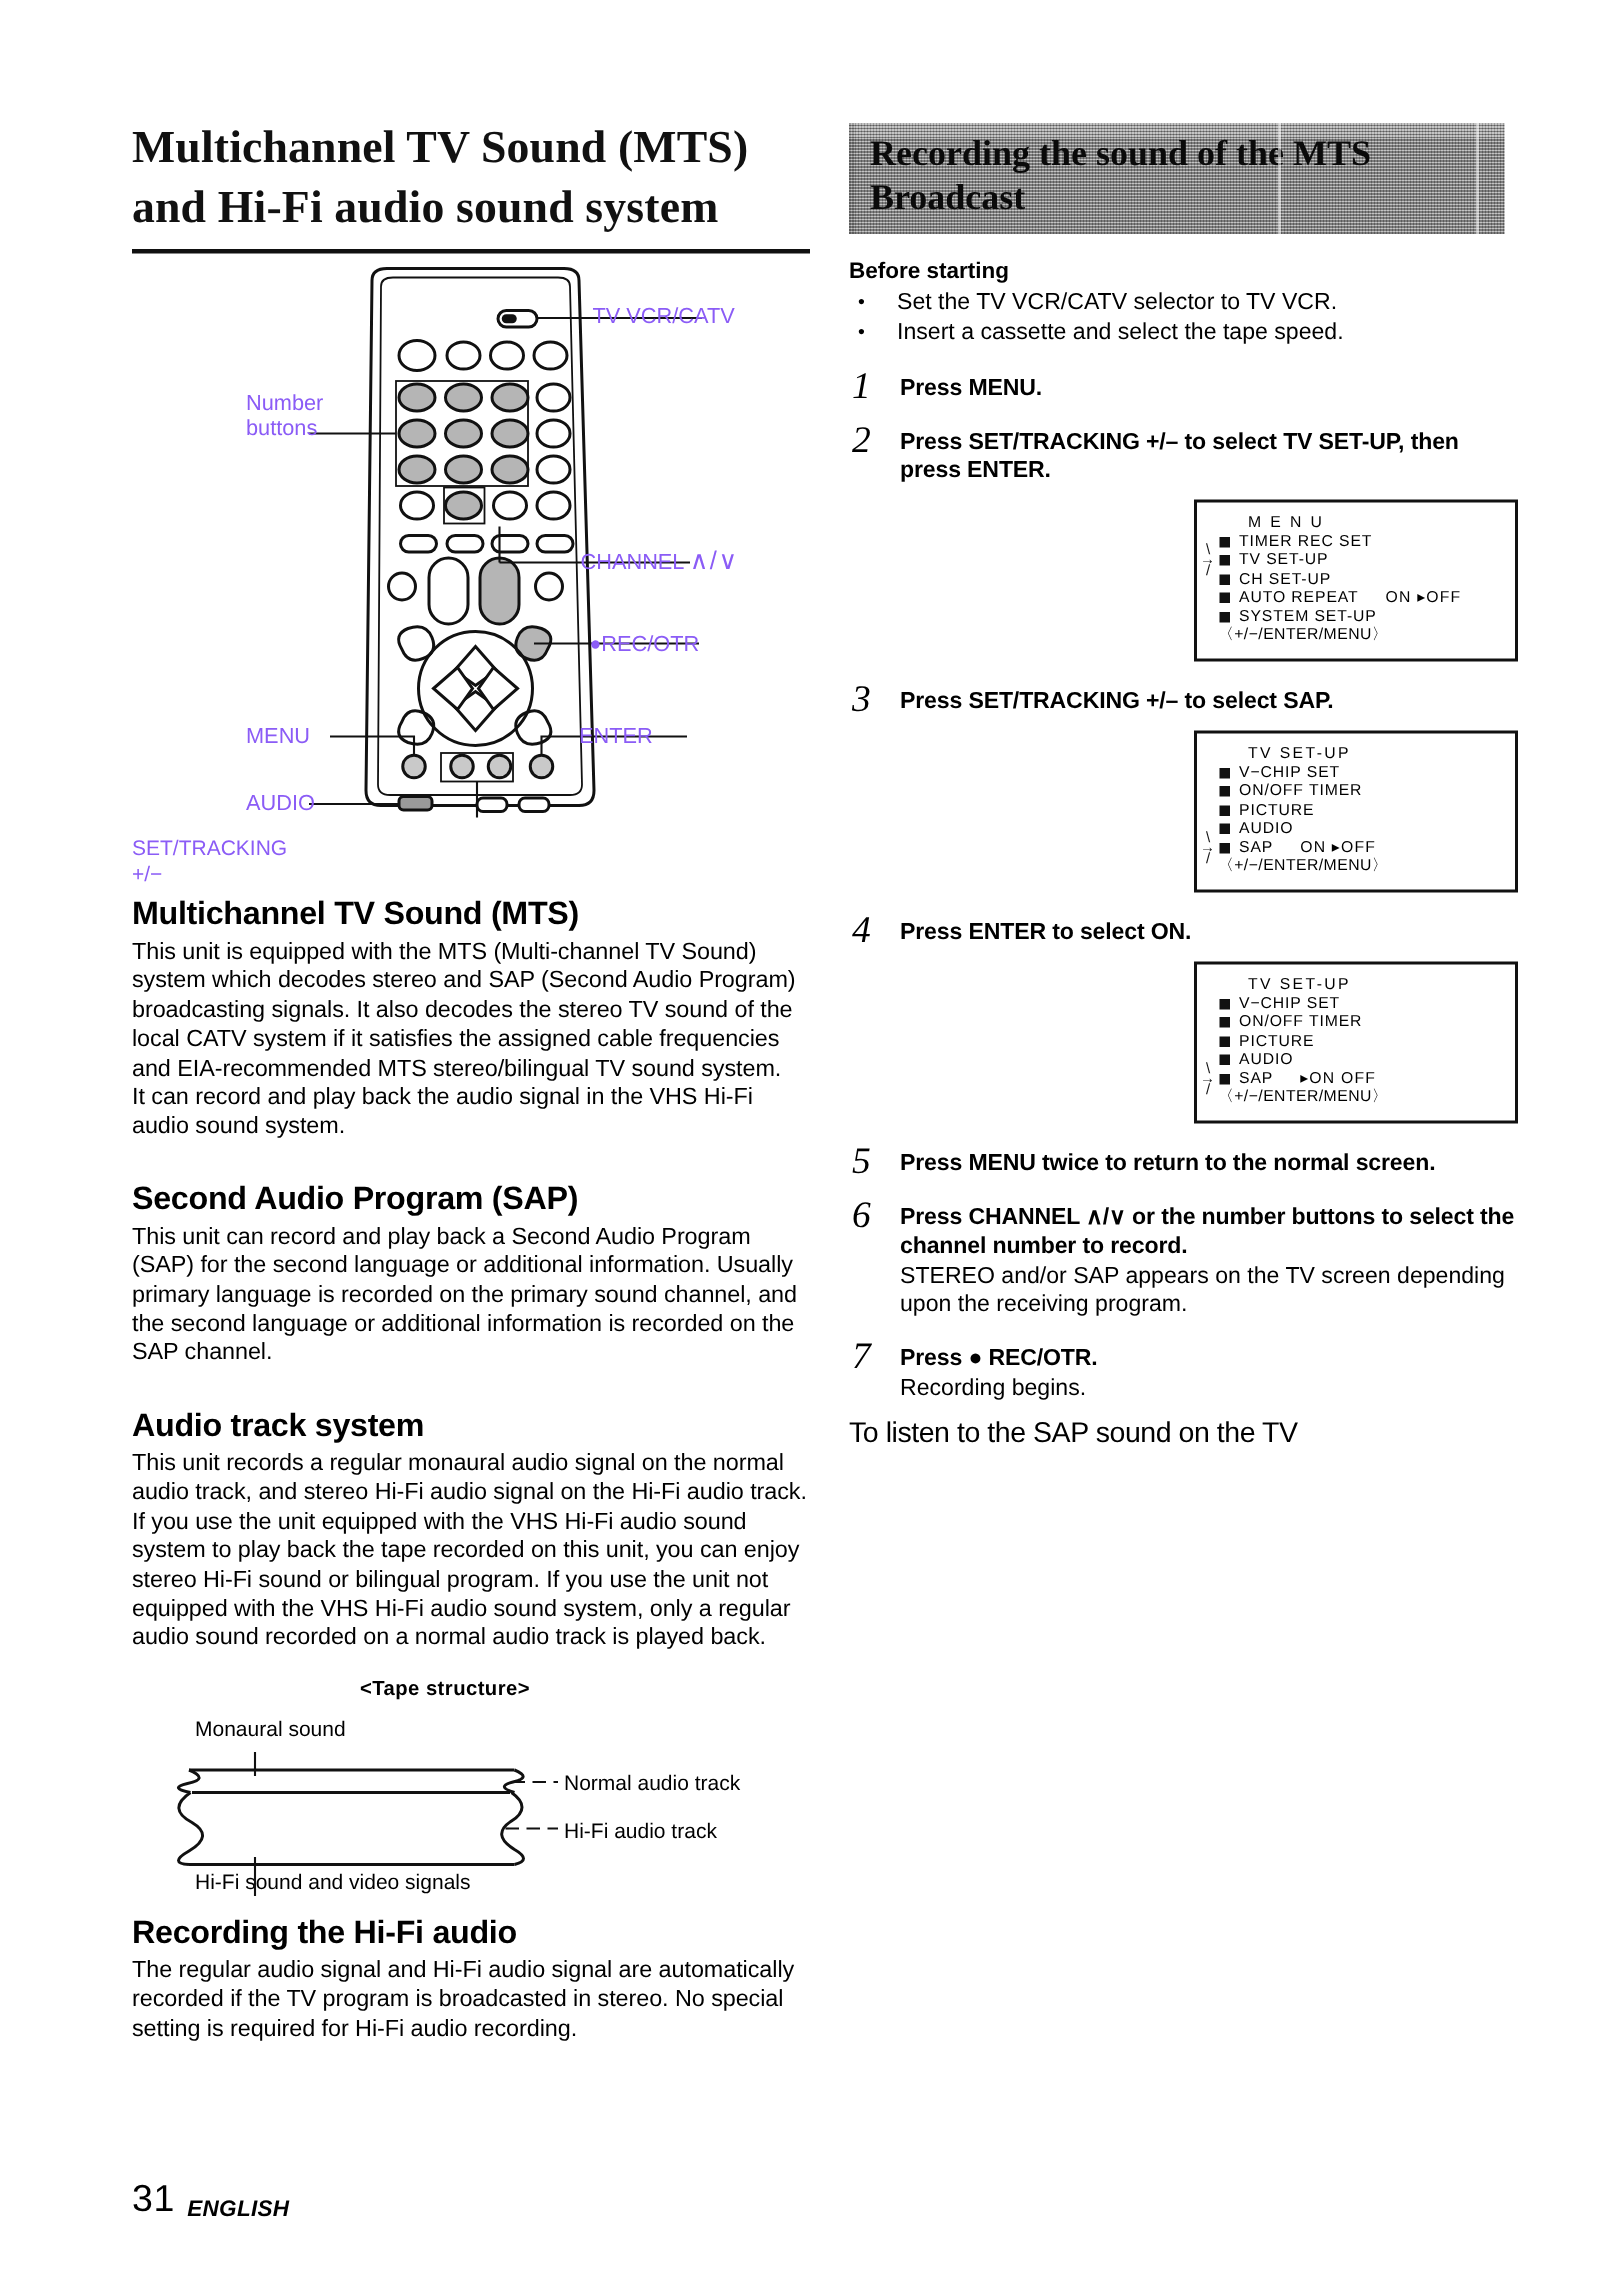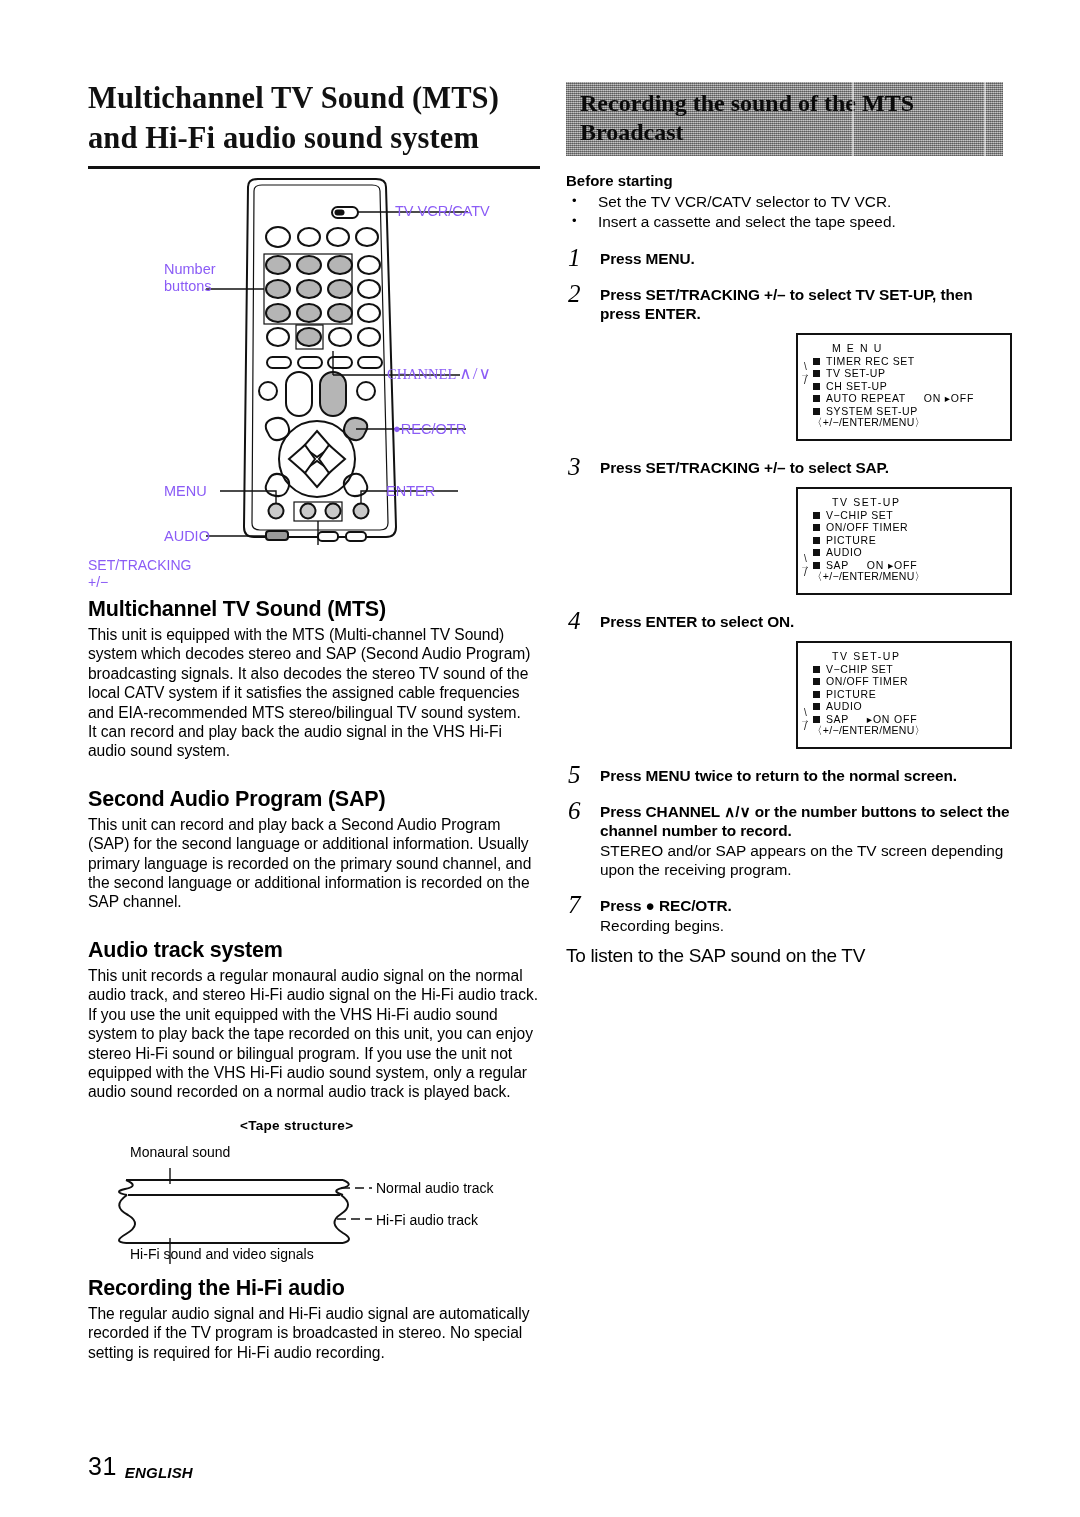--- a/index.html
+++ b/index.html
@@ -333,21 +333,21 @@
           <path d="M188 328 L188 316 L160 316 L132 316"></path>
           <path d="M273 328 L273 316 L336 316 L370 316"></path>
           <path d="M178 361 L150 361 L118 361"></path>
           <path d="M230 346 L230 378"></path>
         </g>
       </svg>
 
       <span class="fig-label" style="left:307px; top:28px;">TV VCR/CATV</span>
       <span class="fig-label" style="left:76px; top:86px;text-align:right;">Number</span>
       <span class="fig-label" style="left:76px; top:103px;">buttons</span>
-      <span class="fig-label" style="left:299px; top:190px;font-family:Liberation Serif, serif;">
+      <span class="fig-label" style="left:299px; top:190px;">
         <span>CHANNEL</span>
         <span style="font-size:17px;letter-spacing:1px;">∧/∨</span>
       </span>
       <span class="fig-label" style="left:305px; top:245px;">
         <span class="dot">●</span><span>REC/OTR</span>
       </span>
       <span class="fig-label" style="left:76px; top:308px;">MENU</span>
       <span class="fig-label" style="left:298px; top:308px;">ENTER</span>
       <span class="fig-label" style="left:76px; top:353px;">AUDIO</span>
       <span class="fig-label" style="left:0px; top:382px; font-size:14px;">SET/TRACKING</span>

